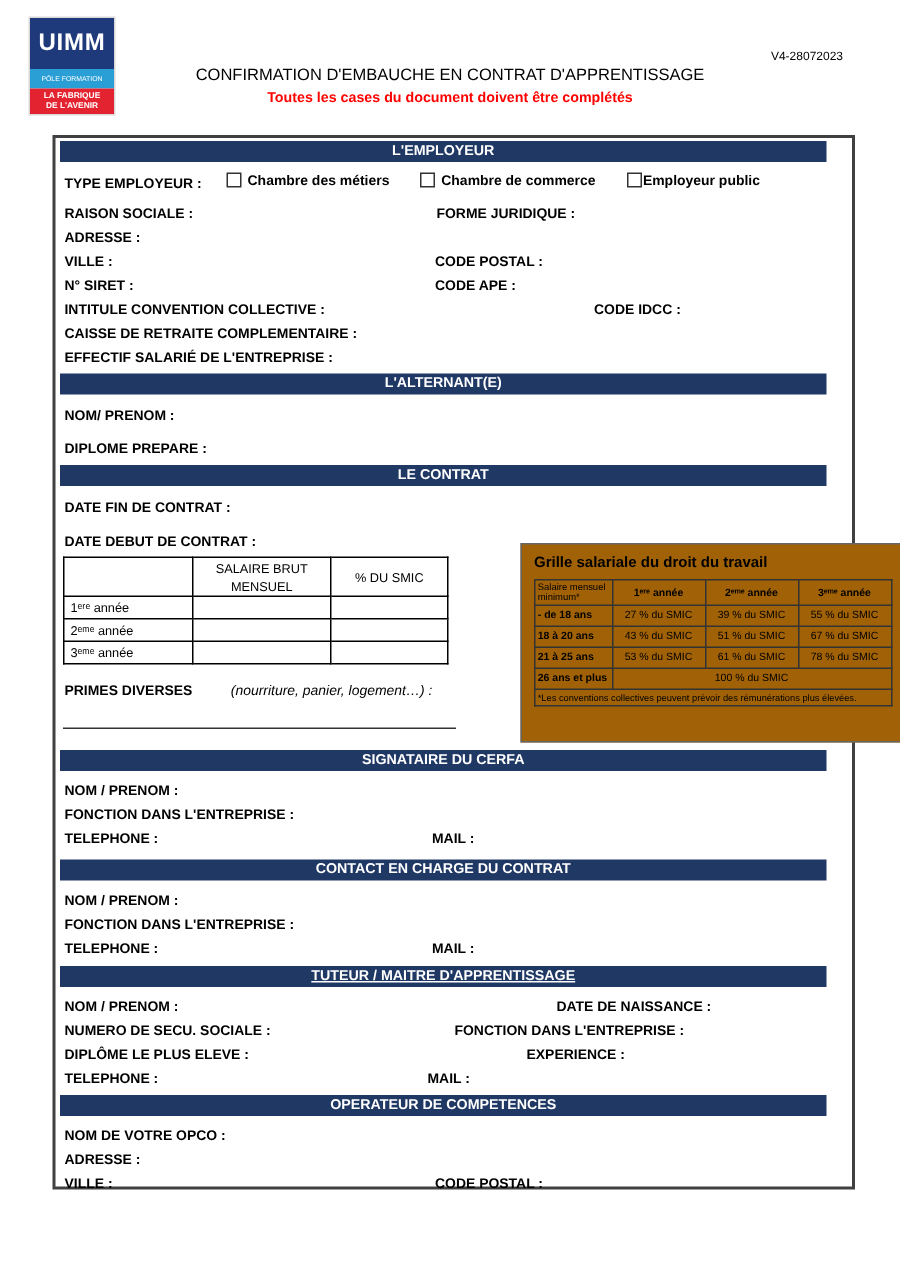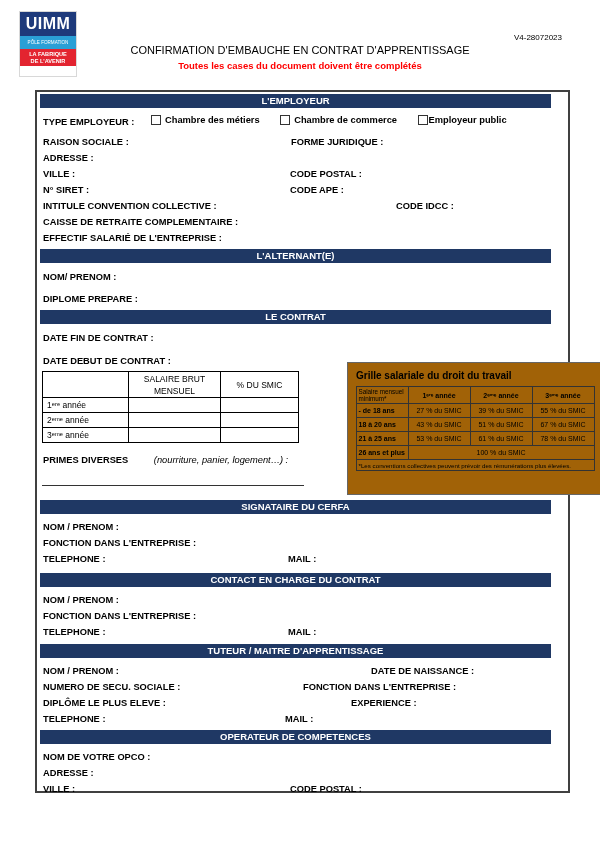--- a/index.html
+++ b/index.html
@@ -2,37 +2,37 @@
 <html><head>
 <meta charset="utf-8">
 <style>
   * { margin:0; padding:0; box-sizing:border-box; }
   html,body { background:#ffffff; }
   body { font-family:"Liberation Sans", sans-serif; color:#000; }
   .page { position:relative; width:600px; height:848px; background:#fff; overflow:hidden; }
 
   
   .logo { position:absolute; left:20px; top:12px; width:56px; height:64px; box-shadow:0 0 0 1px #d8d8d8; }
-  .logo-top { height:24px; background:#1e3a7b; color:#fff; display:flex; align-items:center; justify-content:center;
+  .logo-top { height:34px; background:#1e3a7b; color:#fff; display:flex; align-items:center; justify-content:center;
               font-weight:bold; font-size:16px; letter-spacing:0.5px; }
   .logo-mid { height:13px; background:#2a9fd6; color:#fff; font-size:4.6px; line-height:6px; text-align:center;
               display:flex; flex-direction:column; justify-content:center; overflow:hidden; }
   .logo-bot { height:17px; background:#e32430; color:#fff; font-size:5.6px; font-weight:bold; line-height:7px;
               text-align:center; display:flex; flex-direction:column; justify-content:center; }
   .version { position:absolute; right:38px; top:33px; font-size:8px; }
   .title   { position:absolute; left:0; right:0; top:44px; text-align:center; font-weight:normal; font-size:11px; }
   .subtitle{ position:absolute; left:0; right:0; top:60px; text-align:center; font-weight:bold; font-size:9.5px; color:#ff0000; }
 
   
   .form { position:absolute; left:35px; top:90px; width:535px; height:703px; border:2px solid #404040; background:#fff; }
   .bar { margin:2px 17px 0 3px; background:#1f3864; color:#fff; text-align:center; font-weight:bold;
          font-size:9.5px; line-height:14px; height:14px; }
   .row { position:relative; margin-left:6px; margin-right:4px; font-weight:bold; font-size:9.3px; line-height:16px; height:16px; white-space:nowrap; }
   .c2 { position:absolute; font-weight:bold; }
-  .mt3{ margin-top:3px; } .mt4{ margin-top:4px; } .mt5{ margin-top:5px; } .mt6{ margin-top:6px; } .mt7{ margin-top:7px; }
+  .mt3{ margin-top:3px; } .mt4{ margin-top:4px;text-decoration:underline; } .mt5{ margin-top:5px; } .mt6{ margin-top:6px; } .mt7{ margin-top:7px; }
   .h18{ height:18px; line-height:18px; }
 
   
   .cb-group { display:inline-flex; align-items:center; margin-left:14px; cursor:pointer; }
   .cb-group.tight { margin-left:18px; }
   .cb { width:10px; height:10px; border:1.2px solid #333; background:#fff; display:inline-block; margin-right:4px; }
   .cb-group.nogap .cb { margin-right:1px; }
 
   
   .twocol { position:relative; height:126px; }

